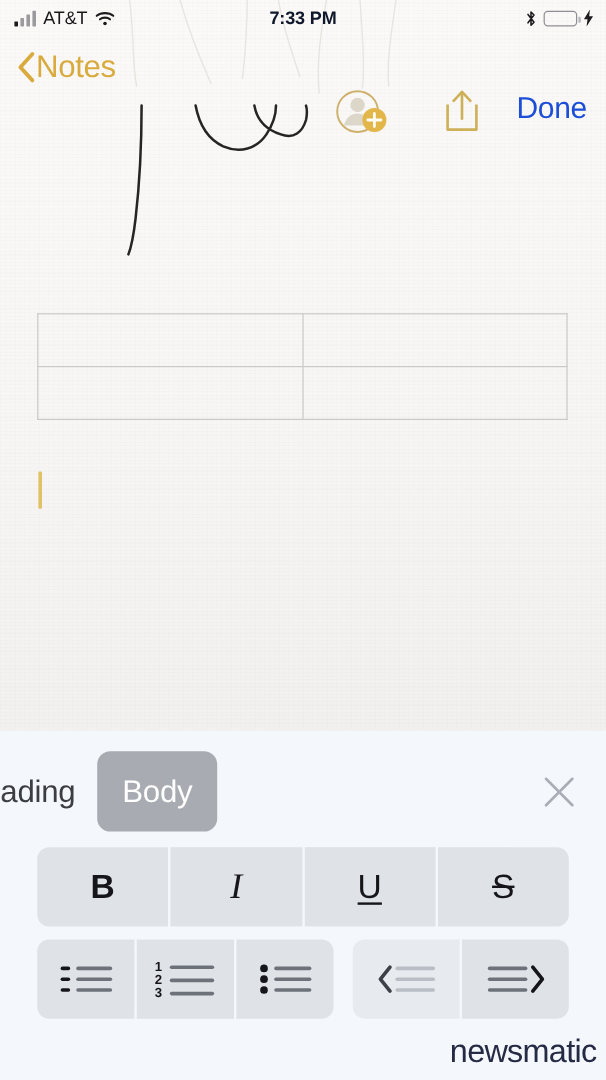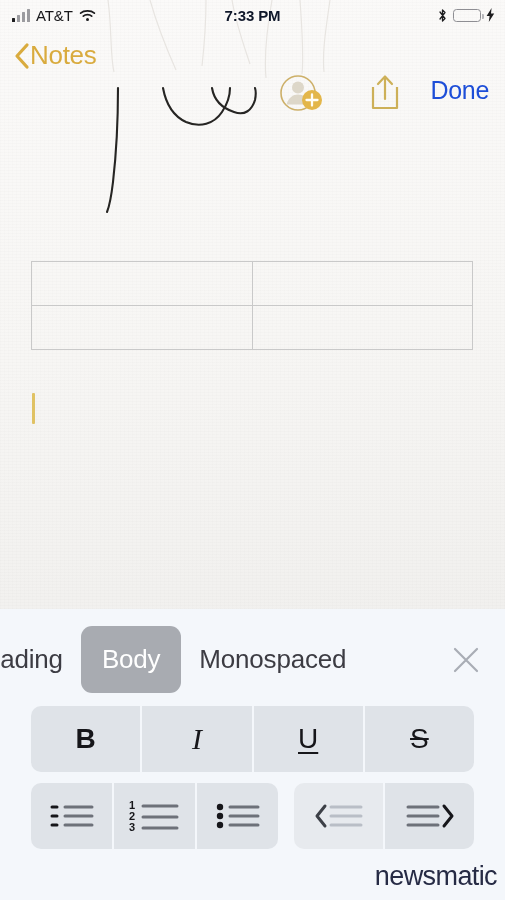--- a/index.html
+++ b/index.html
@@ -402,21 +402,20 @@
 
     <div class="done-btn">Done</div>
   </div>
 
   <div class="format-panel">
 
     <div class="style-row">
       <div class="style-scroll">
         <span class="style-item clipped">eading</span>
         <span class="style-item selected">Body</span>
-        <span class="style-item">Monospaced</span>
       </div>
       <div class="close-x">
         <svg width="30" height="30" viewBox="0 0 30 30">
           <path d="M4 4 L26 26 M26 4 L4 26" stroke="#a9adb5" stroke-width="2.2" stroke-linecap="round"></path>
         </svg>
       </div>
     </div>
 
     <div class="btn-row row-bius">
       <div class="fbtn first">

